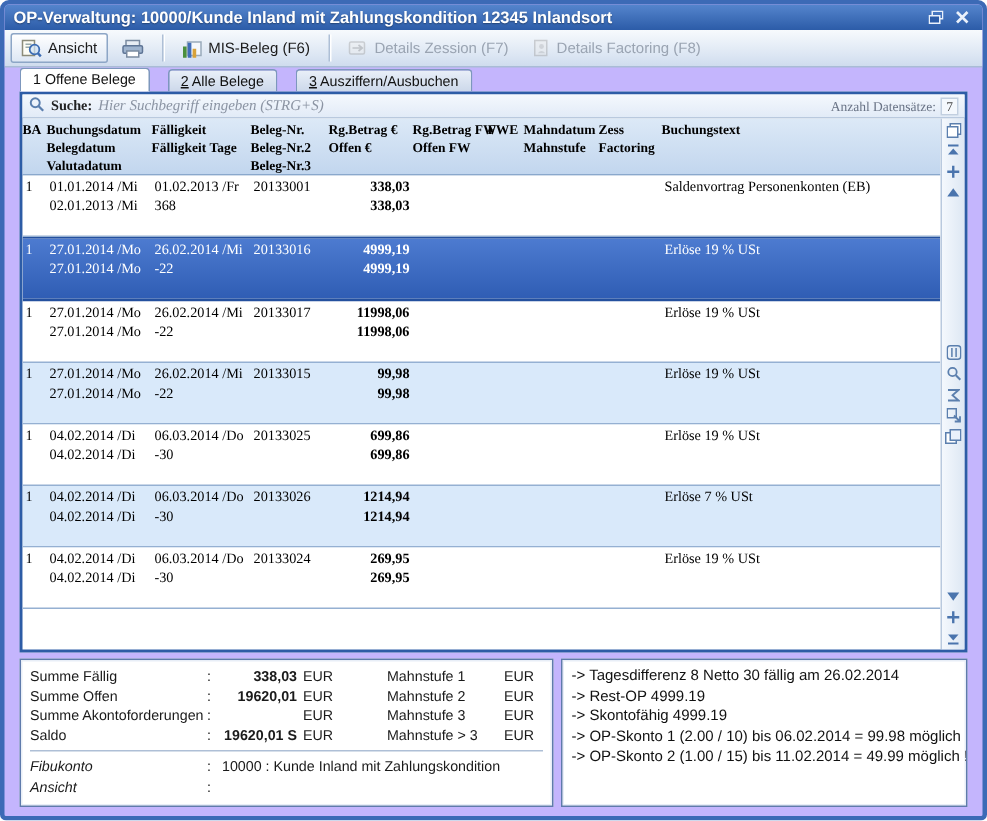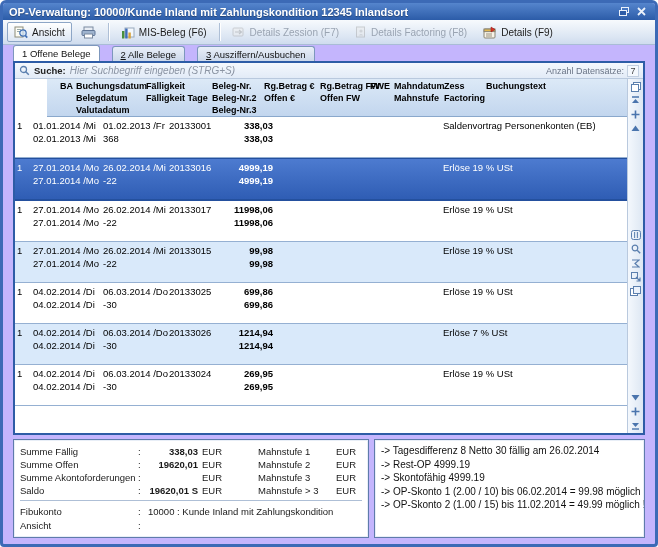--- a/index.html
+++ b/index.html
@@ -34,41 +34,41 @@
   .tab { display:block; height:15px; padding:2px 8px 0; font-size:9.5px; color:#111;
     background:linear-gradient(#e9eff8,#ccd8ea); border:1px solid #7d97bd; border-bottom:none;
     border-radius:3px 3px 0 0; white-space:nowrap; }
   .tab.active { background:#fff; height:16px; font-weight:normal; position:relative; z-index:2; }
   .tab.u::first-letter { text-decoration:underline; }
 
   
   .content { flex:1; padding:0 10px 6px; display:flex; flex-direction:column; }
 
   .main-panel { height:374px; flex:0 0 374px; background:#fff; border:2px solid #2d5ca6;
-    display:flex; flex-direction:column; }
+    display:flex; flex-direction:column;font-family:Liberation Serif, serif; }
 
   
   .search-row { height:16px; flex:0 0 16px; background:linear-gradient(#f4f8fd,#e2ebf7);
     border-bottom:1px solid #b9c9de; display:flex; align-items:center; padding:0 4px; gap:4px; }
   .search-row .slabel { font-size:9.5px; font-weight:bold; color:#222; }
   .search-input { flex:1; border:none; outline:none; background:transparent; font-size:10px;
     font-style:italic; color:#333; font-family:inherit; }
   .search-input::placeholder { color:#8b94a3; font-style:italic; }
   .count-wrap { font-size:9px; color:#6a7486; white-space:nowrap; }
   .count-num { display:inline-block; min-width:12px; text-align:center; background:#f4f8fd;
     border:1px solid #c2cfe0; margin-left:3px; font-style:normal; color:#444; }
 
   
   .grid-zone { flex:1; display:flex; overflow:hidden; }
   .grid { flex:1; display:flex; flex-direction:column; overflow:hidden; }
   :root { --cols: 16px 70px 66px 52px 56px 50px 24px 50px 42px 1fr; }
 
   .ghead { flex:0 0 38px; display:grid; grid-template-columns:var(--cols);
     background:linear-gradient(#dce9f7,#c2d6ee); border-bottom:1px solid #8aa8cc;
-    font-size:9px; font-weight:bold; color:#000; padding:1px 0 0 13px;margin-left:32px; }
+    font-size:9px; font-weight:bold; color:#000; padding:1px 0 0 0; }
   .ghead .hc { line-height:12px; white-space:nowrap; overflow:visible; }
   .ghead .hc div { height:12px; }
   .hc.r { text-align:left; }
 
   .grid-rows { flex:1; overflow:hidden; display:flex; flex-direction:column; }
   .grid-row { flex:0 0 40px; display:grid; grid-template-columns:var(--cols);
     grid-template-rows:13px 13px 12px; padding:2px 0 0 2px; font-size:9.5px; color:#000;
     background:#fff; border-bottom:1px solid #95b0d2; }
   .grid-row.alt { background:#d9e9fa; }
   .grid-row.selected { background:linear-gradient(#4d7bd0,#2f5db4); color:#fff;
@@ -93,21 +93,21 @@
   .sum-row { display:flex; height:13px; align-items:center; }
   .sum-row .lab { flex:0 0 118px; }
   .sum-row .colon { flex:0 0 10px; }
   .sum-row .val { flex:0 0 54px; text-align:right; font-weight:bold; padding-right:4px; }
   .sum-row .cur { flex:0 0 30px; }
   .sum-row .mlab { flex:0 0 78px; margin-left:26px; }
   .sum-row .mval { flex:1; }
   .sum-row .mcur { flex:0 0 26px; text-align:left; }
   .sum-div { border-top:1px solid #aebfd6; margin:3px 0 3px; }
   .kv-row { display:flex; height:14px; align-items:center; }
-  .kv-row .lab { flex:0 0 118px; }
+  .kv-row .lab { flex:0 0 118px;font-style:italic; }
   .kv-row .colon { flex:0 0 10px; }
   .kv-row .val { flex:1; }
   .kv-row .val.bold { font-weight:bold; }
 
   .info-panel { flex:1; display:flex; overflow:hidden; }
   .info-lines { flex:1; padding:4px 2px 2px 6px; font-size:10px; color:#111; }
   .info-line { line-height:13.5px; white-space:nowrap; }
 </style>
 </head>
 <body>
@@ -176,32 +176,20 @@
     <div class="tbtn disabled">
       <span>
         <svg width="12" height="12" viewBox="0 0 12 12">
             <rect x="1.5" y="1" width="8" height="10" fill="#efe9e2" stroke="#a8a094"></rect>
             <circle cx="6" cy="5" r="1.6" fill="#c2b6a6"></circle>
             <path d="M3.5 9.5 q2.5 -3 5 0" fill="#c2b6a6"></path>
           </svg>
       </span>
       <span>Details Factoring (F8)</span>
     </div>
-    <div class="tbtn">
-      <span>
-        <svg width="14" height="13" viewBox="0 0 14 13">
-            <rect x="1" y="3" width="11" height="9" rx="1" fill="#f7f3e8" stroke="#8a8474"></rect>
-            <rect x="1" y="3" width="11" height="2.6" fill="#e3b84f" stroke="#8a8474"></rect>
-            <path d="M8 1 l4 2.5 -4 2.5 z" fill="#d8352a" stroke="#8f1710" stroke-width=".5"></path>
-            <line x1="3" y1="8" x2="9" y2="8" stroke="#9a917c"></line>
-            <line x1="3" y1="10" x2="9" y2="10" stroke="#9a917c"></line>
-          </svg>
-      </span>
-      <span>Details (F9)</span>
-    </div>
   </div>
 
   <div class="tabstrip">
     <div class="tab active">1 Offene Belege</div>
     <div class="tab u">2 Alle Belege</div>
     <div class="tab u">3 Ausziffern/Ausbuchen</div>
   </div>
 
   <div class="content">
 

